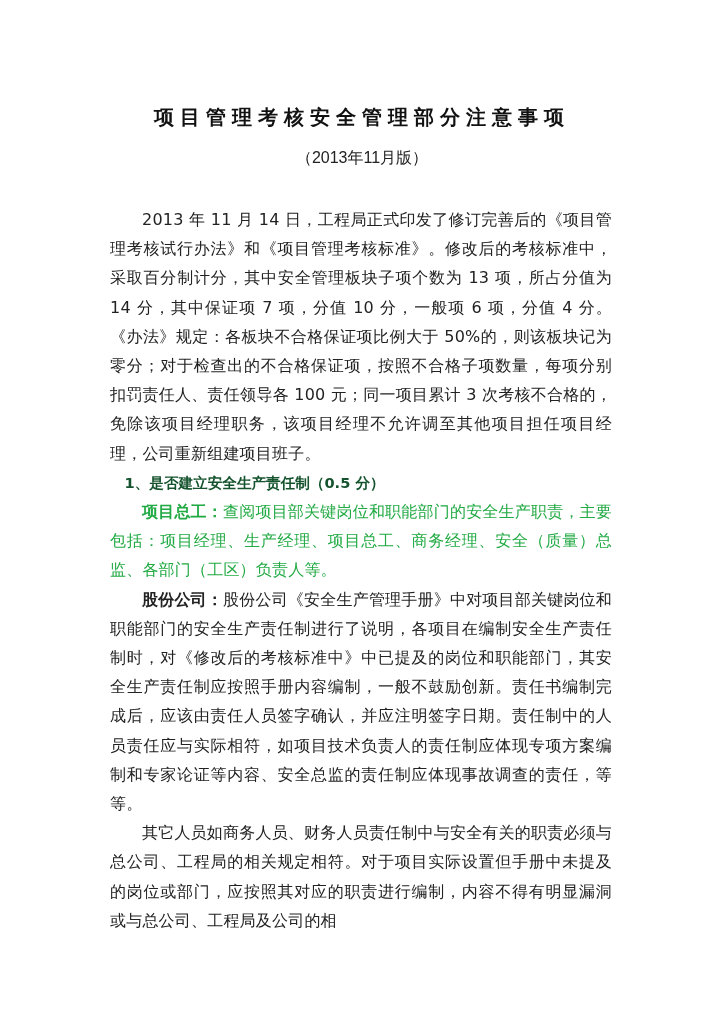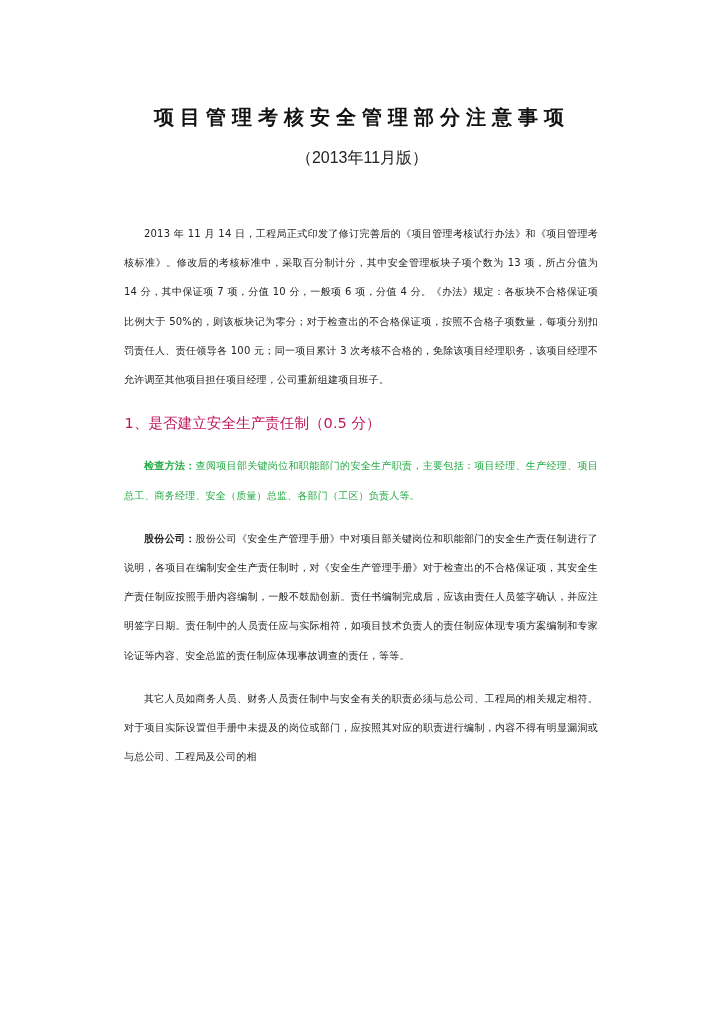--- a/index.html
+++ b/index.html
@@ -45,37 +45,37 @@
       color: #222222;
       font-family: Liberation Sans, sans-serif;
     }
     .body-text {
       position: absolute;
       left: 110px;
       width: 502px;
       top: 205px;
     }
     .para {
-      margin: 14px;
-      font-size: 10px;
+      margin: 0;
+      font-size: 16px;
       line-height: 29.2px;
       text-indent: 2em;
       text-align: justify;
       text-align-last: left;
       letter-spacing: 0.2px;
       font-family: "DejaVu Sans", "Liberation Sans", sans-serif;
       color: #222222;
     }
     .heading-red {
       margin: 0;
       font-size: 14.6px;
       line-height: 29.2px;
       text-indent: 1em;
-      color: #be185d;
-      font-weight: normal;
+      color: #14532d;
+      font-weight: bold;
       font-family: "DejaVu Sans", "Liberation Sans", sans-serif;
     }
     .para.purple { color: #7a3fb0; }
     .para.green { color: #22aa44; }
     .label-bold { font-weight: bold; }
     .purple .label-bold { color: #7a3fb0; }
     .green .label-bold { color: #22aa44; }
   </style>
 </head>
 <body>
@@ -83,19 +83,19 @@
 <div class="page">
   <div class="doc-title">项目管理考核安全管理部分注意事项</div>
   <div class="doc-subtitle">（2013年11月版）</div>
 
   <div class="body-text">
     <p class="para">2013 年 11 月 14 日，工程局正式印发了修订完善后的《项目管理考核试行办法》和《项目管理考核标准》。修改后的考核标准中，采取百分制计分，其中安全管理板块子项个数为 13 项，所占分值为 14 分，其中保证项 7 项，分值 10 分，一般项 6 项，分值 4 分。《办法》规定：各板块不合格保证项比例大于 50%的，则该板块记为零分；对于检查出的不合格保证项，按照不合格子项数量，每项分别扣罚责任人、责任领导各 100 元；同一项目累计 3 次考核不合格的，免除该项目经理职务，该项目经理不允许调至其他项目担任项目经理，公司重新组建项目班子。</p>
 
     <p class="heading-red">1、是否建立安全生产责任制（0.5 分）</p>
 
 
-    <p class="para green"><span class="label-bold">检查方法：</span><span>查阅项目部关键岗位和职能部门的安全生产职责，主要包括：项目经理、生产经理、项目总工、商务经理、安全（质量）总监、各部门（工区）负责人等。</span></p>
+    <p class="para green"><span class="label-bold">项目总工：</span><span>查阅项目部关键岗位和职能部门的安全生产职责，主要包括：项目经理、生产经理、项目总工、商务经理、安全（质量）总监、各部门（工区）负责人等。</span></p>
 
-    <p class="para"><span class="label-bold">股份公司：</span><span>股份公司《安全生产管理手册》中对项目部关键岗位和职能部门的安全生产责任制进行了说明，各项目在编制安全生产责任制时，对《安全生产管理手册》对于检查出的不合格保证项，其安全生产责任制应按照手册内容编制，一般不鼓励创新。责任书编制完成后，应该由责任人员签字确认，并应注明签字日期。责任制中的人员责任应与实际相符，如项目技术负责人的责任制应体现专项方案编制和专家论证等内容、安全总监的责任制应体现事故调查的责任，等等。</span></p>
+    <p class="para"><span class="label-bold">股份公司：</span><span>股份公司《安全生产管理手册》中对项目部关键岗位和职能部门的安全生产责任制进行了说明，各项目在编制安全生产责任制时，对《修改后的考核标准中》中已提及的岗位和职能部门，其安全生产责任制应按照手册内容编制，一般不鼓励创新。责任书编制完成后，应该由责任人员签字确认，并应注明签字日期。责任制中的人员责任应与实际相符，如项目技术负责人的责任制应体现专项方案编制和专家论证等内容、安全总监的责任制应体现事故调查的责任，等等。</span></p>
 
     <p class="para">其它人员如商务人员、财务人员责任制中与安全有关的职责必须与总公司、工程局的相关规定相符。对于项目实际设置但手册中未提及的岗位或部门，应按照其对应的职责进行编制，内容不得有明显漏洞或与总公司、工程局及公司的相</p>
   </div>
 </div>
 
 </body></html>

